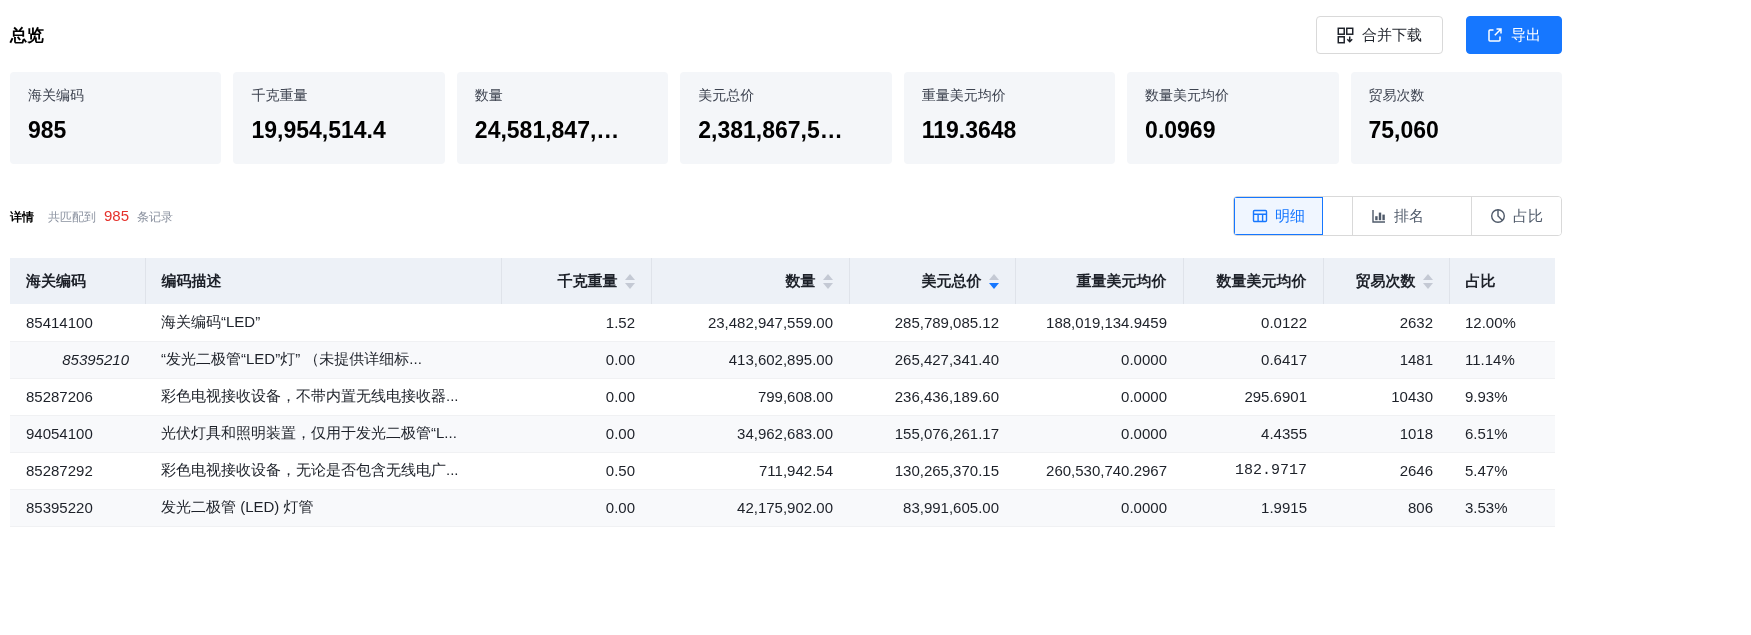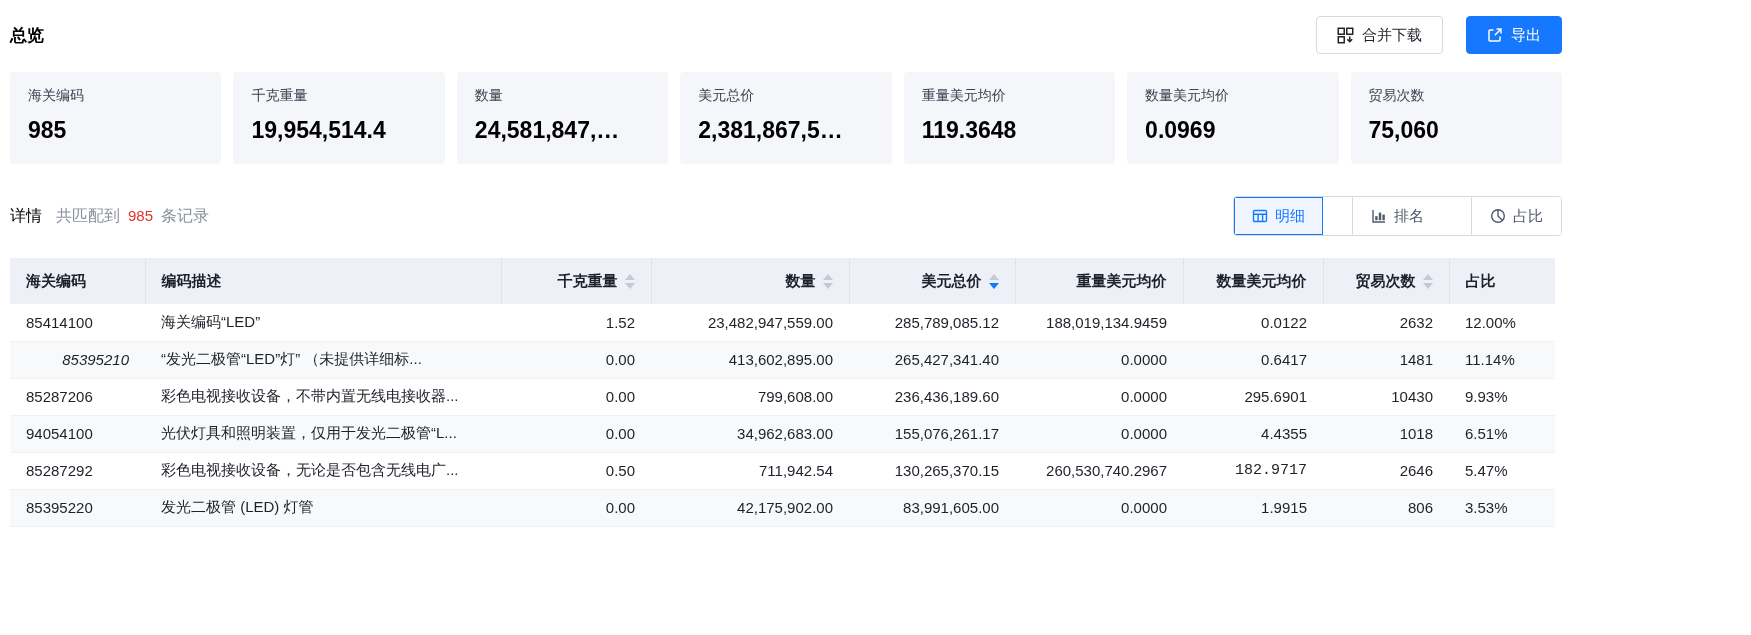--- a/index.html
+++ b/index.html
@@ -19,22 +19,22 @@
 
   
   .stats-row { display:flex; gap:12px; margin-bottom:32px; }
   .stat-card { flex:1; background:#f4f6f9; border-radius:4px; padding:15px 18px; height:92px; }
   .stat-label { font-size:14px; color:#3d4350; margin-bottom:12px; }
   .stat-value { font-size:23px; font-weight:bold; color:#000; white-space:nowrap; overflow:hidden; }
 
   
   .details-row { display:flex; justify-content:space-between; align-items:center; margin-bottom:22px; }
   .details-left { display:flex; align-items:baseline; gap:6px; }
-  .details-title { font-size:16px; font-weight:normal; color:#000; margin-right:8px; }
-  .match-text { font-size:16px; color:#8a919f; }
+  .details-title { font-size:12px; font-weight:bold; color:#000; margin-right:8px; }
+  .match-text { font-size:12px; color:#8a919f; }
   .match-count { font-size:15px; color:#e5312b; margin:0 2px; }
   .view-tabs { display:flex; border:1px solid #d9d9d9; border-radius:4px; overflow:hidden;gap:29px; }
   .tab { display:flex; align-items:center; gap:7px; height:38px; padding:0 18px;
     font-size:15px; color:#4e5969; background:#fff; cursor:pointer; border-left:1px solid #d9d9d9; }
   .tab:first-child { border-left:none; }
   .tab.active { color:#1677ff; background:#f0f6ff; box-shadow:inset 0 0 0 1px #1677ff; }
   .tab svg { display:block; }
 
   
   table { width:1545px; border-collapse:collapse; table-layout:fixed; font-size:15px; }

